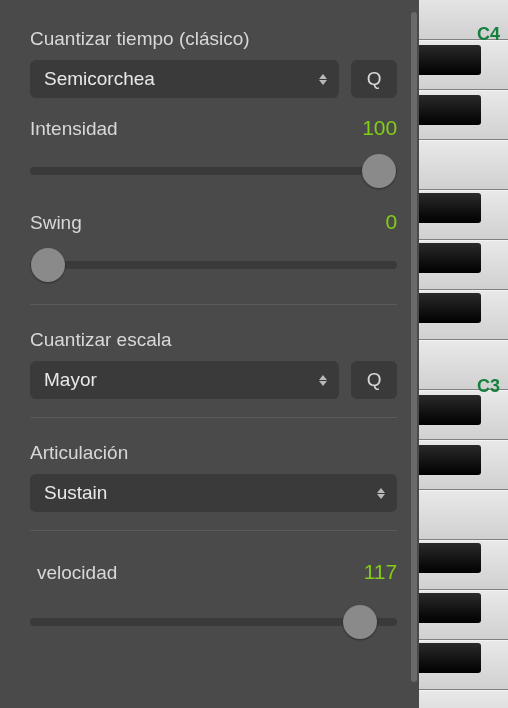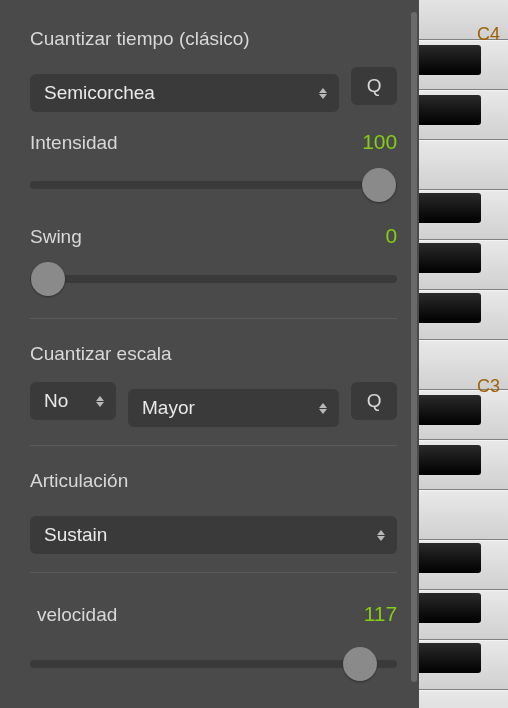--- a/index.html
+++ b/index.html
@@ -35,21 +35,21 @@
     border-radius: 6px;
     color: #e8e8e8;
     font-size: 19px;
     height: 38px;
     padding: 0 28px 0 14px;
     display: flex;
     align-items: center;
     position: relative;
     flex: 0 0 auto;
   }
-  .select.wide { flex: 1 1 auto; margin-top: 14px; }
+  .select.wide { flex: 1 1 auto; }
   .chevrons {
     position: absolute;
     right: 10px;
     top: 50%;
     transform: translateY(-50%);
     width: 10px;
     height: 16px;
     display: flex;
     flex-direction: column;
     justify-content: center;
@@ -144,22 +144,22 @@
     width: 62px;
     height: 30px;
     background: linear-gradient(#2a2a2a, #000);
     border-radius: 0 3px 3px 0;
     z-index: 2;
   }
   .octave-label {
     position: absolute;
     right: 8px;
     font-size: 18px;
-    font-weight: normal;
-    color: #a16207;
+    font-weight: bold;
+    color: #15803d;
     z-index: 3;
   }
 </style>
 </head>
 <body>
 
 <div class="panel">
 
   <div class="label">Cuantizar tiempo (clásico)</div>
   <div class="row">
@@ -185,24 +185,20 @@
   </div>
   <div class="slider">
     <div class="track"></div>
     <div class="thumb" style="left:5%"></div>
   </div>
 
   <div class="divider"></div>
 
   <div class="label section-top">Cuantizar escala</div>
   <div class="row">
-    <div class="select" style="width:86px">
-      <span>No</span>
-      <span class="chevrons"></span>
-    </div>
     <div class="select wide">
       <span>Mayor</span>
       <span class="chevrons"></span>
     </div>
     <button class="qbtn">Q</button>
   </div>
 
   <div class="divider"></div>
 
   <div class="label section-top">Articulación</div>

